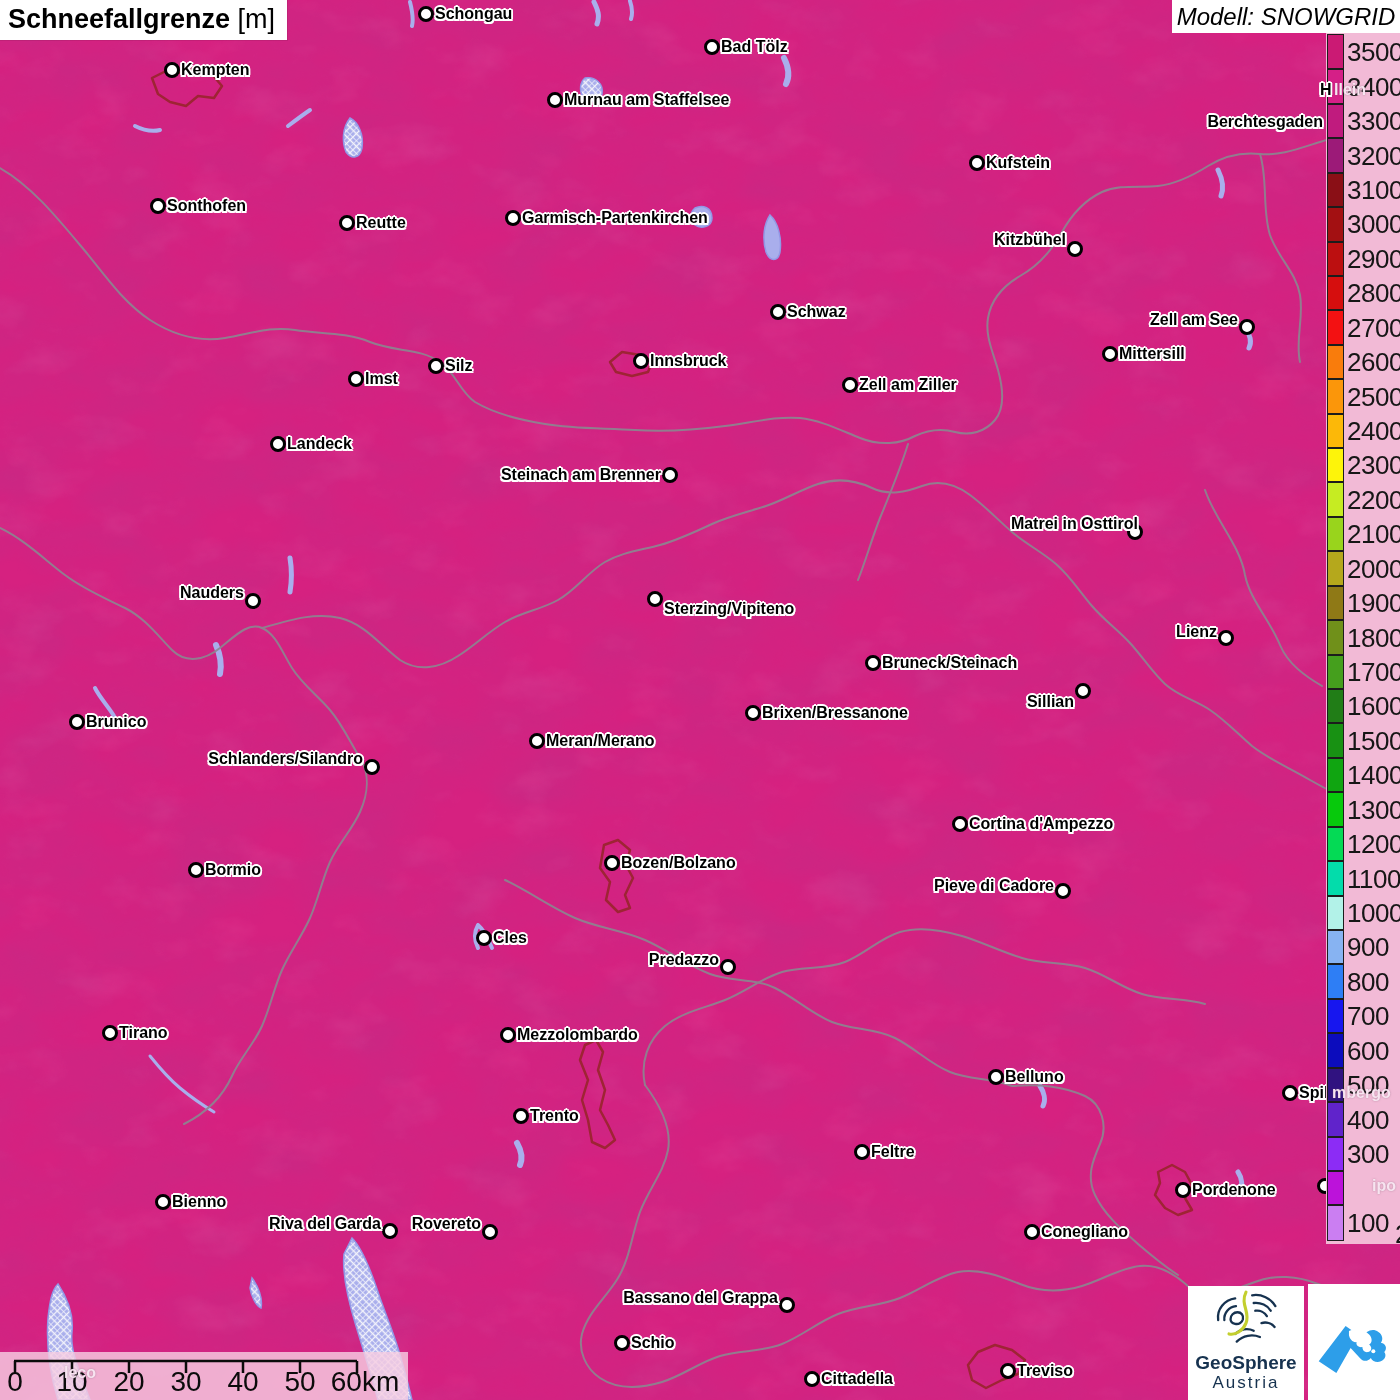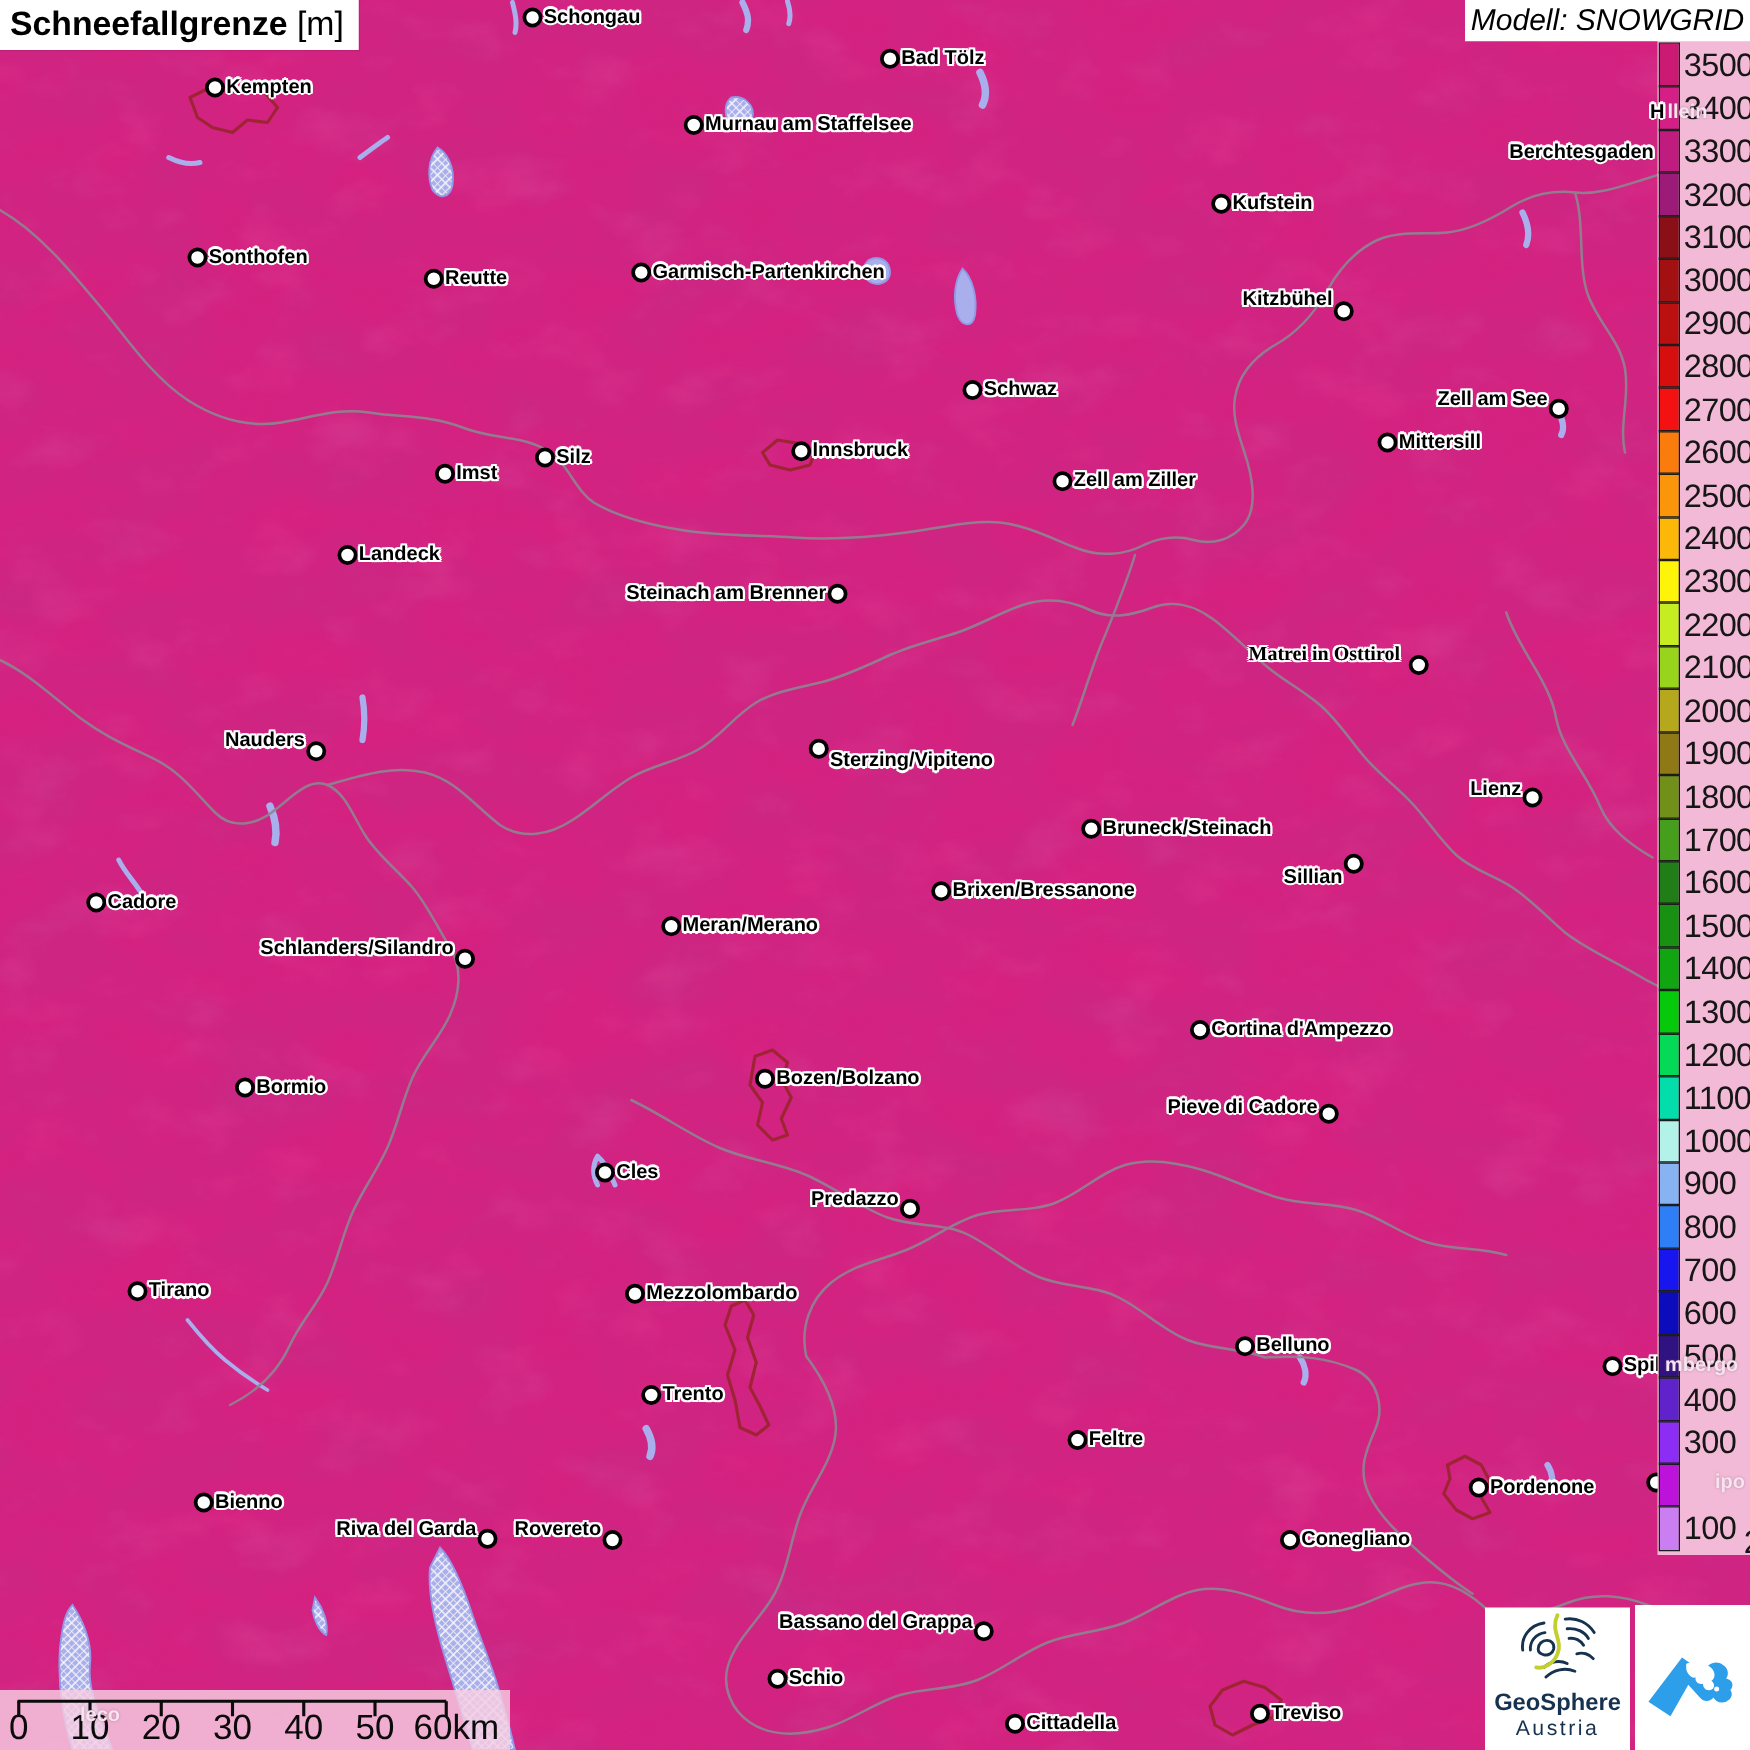--- a/index.html
+++ b/index.html
@@ -156,33 +156,33 @@
       <div class="clabel" style="top: 379px; left: 365px;">Imst</div>
       <div class="dot" style="left: 850px; top: 385px;"></div>
       <div class="clabel" style="top: 385px; left: 859px;">Zell am Ziller</div>
       <div class="dot" style="left: 1110px; top: 354px;"></div>
       <div class="clabel" style="top: 354px; left: 1119px;">Mittersill</div>
       <div class="dot" style="left: 278px; top: 444px;"></div>
       <div class="clabel" style="top: 444px; left: 287px;">Landeck</div>
       <div class="dot" style="left: 670px; top: 475px;"></div>
       <div class="clabel" style="top: 475px; right: 739px;">Steinach am Brenner</div>
       <div class="dot" style="left: 1135px; top: 532px;"></div>
-      <div class="clabel" style="top: 524px; right: 280px; font-family: Liberation Serif, serif;">Matrei in Osttirol</div>
+      <div class="clabel" style="top: 524px; right: 262px;">Matrei in Osttirol</div>
       <div class="dot" style="left: 253px; top: 601px;"></div>
       <div class="clabel" style="top: 593px; right: 1156px;">Nauders</div>
       <div class="dot" style="left: 655px; top: 599px;"></div>
       <div class="clabel" style="top: 609px; left: 664px;">Sterzing/Vipiteno</div>
       <div class="dot" style="left: 1226px; top: 638px;"></div>
       <div class="clabel" style="top: 632px; right: 183px;">Lienz</div>
       <div class="dot" style="left: 873px; top: 663px;"></div>
       <div class="clabel" style="top: 663px; left: 882px;">Bruneck/Steinach</div>
       <div class="dot" style="left: 1083px; top: 691px;"></div>
       <div class="clabel" style="top: 702px; right: 326px;">Sillian</div>
       <div class="dot" style="left: 77px; top: 722px;"></div>
-      <div class="clabel" style="top: 722px; left: 86px;">Cadore</div>
+      <div class="clabel" style="top: 722px; left: 86px;">Brunico</div>
       <div class="dot" style="left: 753px; top: 713px;"></div>
       <div class="clabel" style="top: 713px; left: 762px;">Brixen/Bressanone</div>
       <div class="dot" style="left: 537px; top: 741px;"></div>
       <div class="clabel" style="top: 741px; left: 546px;">Meran/Merano</div>
       <div class="dot" style="left: 372px; top: 767px;"></div>
       <div class="clabel" style="top: 759px; right: 1037px;">Schlanders/Silandro</div>
       <div class="dot" style="left: 960px; top: 824px;"></div>
       <div class="clabel" style="top: 824px; left: 969px;">Cortina d'Ampezzo</div>
       <div class="dot" style="left: 196px; top: 870px;"></div>
       <div class="clabel" style="top: 870px; left: 205px;">Bormio</div>

